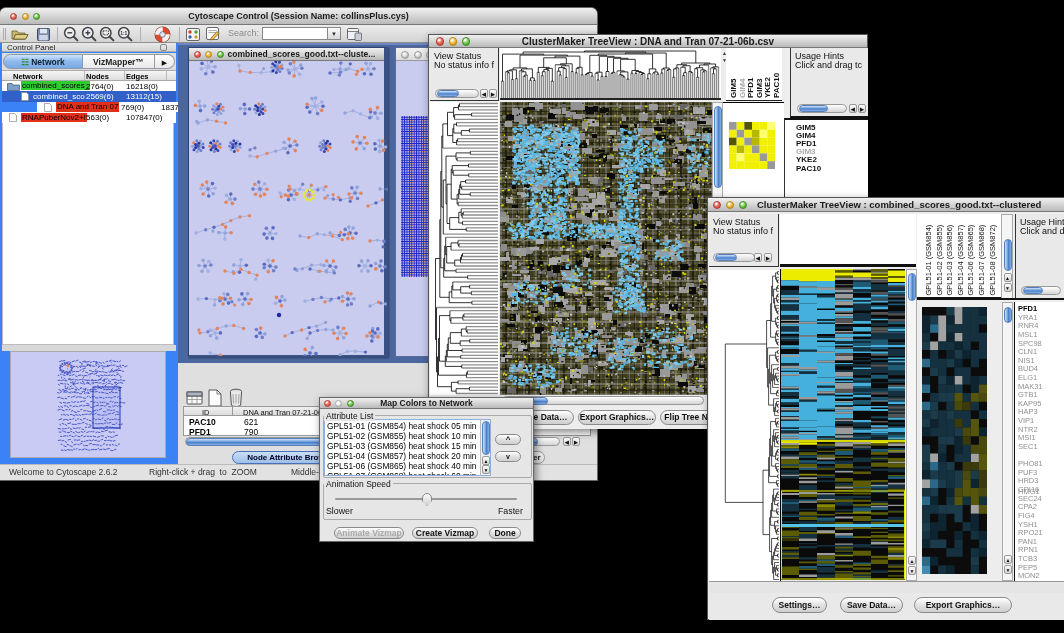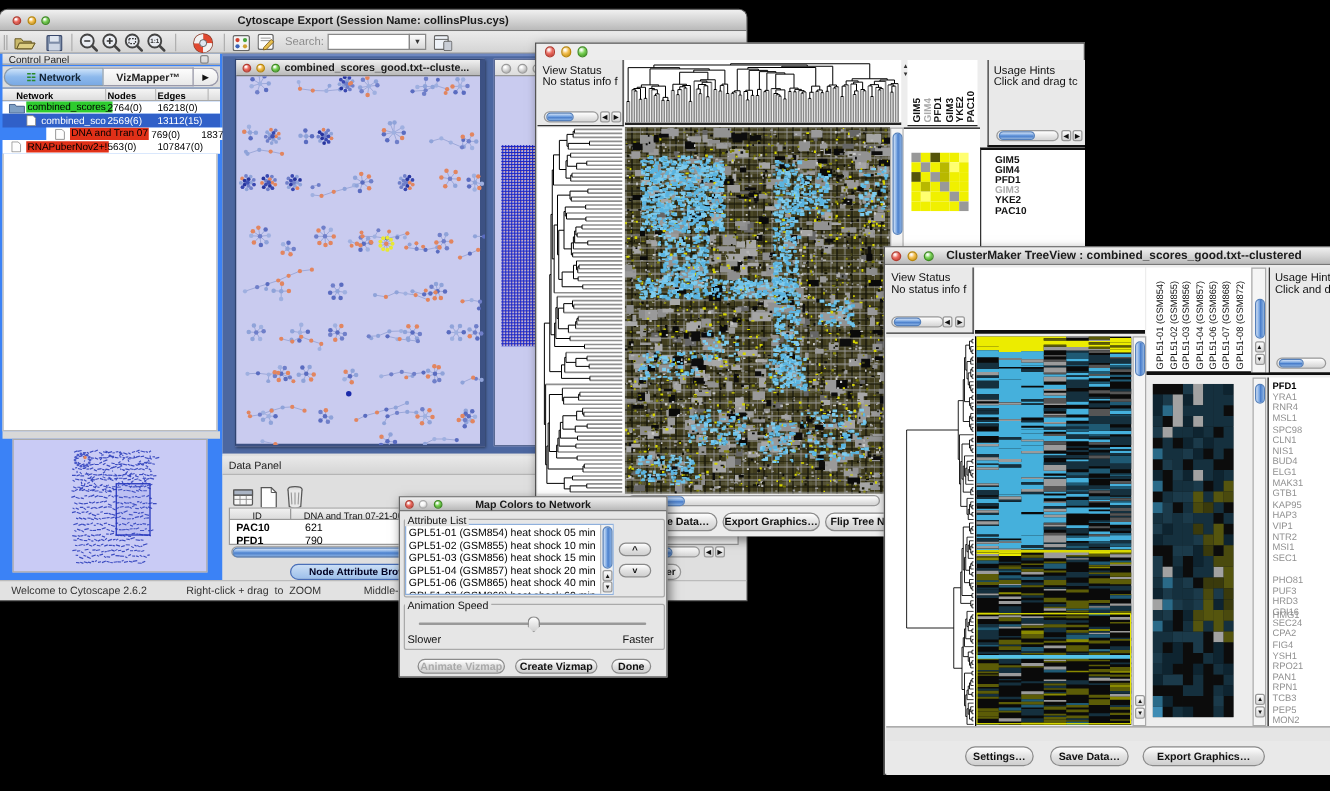--- a/index.html
+++ b/index.html
@@ -4,21 +4,21 @@
 html,body{width:1064px;height:633px;background:#000;overflow:hidden;position:relative;
 font-family:"Liberation Sans",sans-serif;-webkit-font-smoothing:antialiased}
 .abs{position:absolute}
 .win{position:absolute;background:#e6e6e6}
 .tb{position:absolute;left:0;right:0;background:linear-gradient(#f0f0f0,#d8d8d8 45%,#b9b9b9);border-bottom:1px solid #777}
 .tb .t{display:block;text-align:center;font-weight:bold;color:#1a1a1a;white-space:nowrap;overflow:hidden}
 i,b,s,u{display:block;position:absolute;text-decoration:none;font-style:normal}
 </style></head><body>
 <div class="win" id="mw" style="left:0;top:8px;width:597px;height:472px;border-radius:6px 6px 0 0;background:#e4e4e4;box-shadow:0 0 0 1px #666;">
     <div class="tb" style="top:0;height:17px;border-radius:6px 6px 0 0;">
-      <span class="t" style="font-size:9px;line-height:17px;">Cytoscape Export (Session Name: collinsPlus.cys)</span>
+      <span class="t" style="font-size:9px;line-height:17px;">Cytoscape Control (Session Name: collinsPlus.cys)</span>
     </div>
     <i style="position:absolute;left:10.0px;top:5.0px;width:7px;height:7px;border-radius:50%;background:radial-gradient(circle at 35% 28%,#fff 0 8%,#ee6a5f 45%,#b33b30 100%);border:0.5px solid #b33b30;box-sizing:border-box;"></i>
     <i style="position:absolute;left:21.5px;top:5.0px;width:7px;height:7px;border-radius:50%;background:radial-gradient(circle at 35% 28%,#fff 0 8%,#f5bf4f 45%,#b8860b 100%);border:0.5px solid #b8860b;box-sizing:border-box;"></i>
     <i style="position:absolute;left:33.0px;top:5.0px;width:7px;height:7px;border-radius:50%;background:radial-gradient(circle at 35% 28%,#fff 0 8%,#79d454 45%,#3d8b22 100%);border:0.5px solid #3d8b22;box-sizing:border-box;"></i>
     <div class="abs" style="left:0;top:17px;width:597px;height:18px;background:linear-gradient(#ececec,#d4d4d4);border-bottom:1px solid #8e8e8e;"></div>
     <div class="abs" style="left:0;top:17px;width:597px;height:18px;">
       <i style="left:3px;top:3px;width:3px;height:12px;border-left:1px solid #aaa;border-right:1px solid #aaa;"></i>
       <svg style="position:absolute;left:11px;top:4px;" width="18" height="11" viewBox="0 0 18 11">
         <path d="M1 10 L1 2 L6 2 L7.5 4 L14 4 L14 10 Z" fill="#c9b96a" stroke="#6b5d2a" stroke-width="0.8"></path>
         <path d="M2.5 10 L4.5 5.5 L17 5.5 L14.5 10 Z" fill="#ded globe" stroke="#6b5d2a" stroke-width="0.8"></path>
@@ -703,21 +703,20 @@
               <circle cx="119.9" cy="129.1" r="1.6"></circle>
               <circle cx="122.8" cy="130.8" r="1.6"></circle>
             </g>
             <g fill="#1a2aaa">
               <circle cx="89.0" cy="254.0" r="2.2"></circle>
             </g>
           </svg></div>
       </div>
     </div>
     <div class="abs" style="left:178px;top:355px;width:419px;height:101px;background:#dfdfdf;">
-      <div class="abs" style="left:0;top:2px;width:419px;height:15px;background:linear-gradient(#e9e9e9,#d5d5d5);border-bottom:1px solid #b5b5b5;font-size:8.5px;color:#222;line-height:15px;padding-left:5px;">Data Panel</div>
       <svg style="position:absolute;left:8px;top:27px;" width="17" height="17" viewBox="0 0 17 17">
         <rect x="1" y="2" width="15" height="12" rx="1" fill="#f8f8f8" stroke="#555"></rect>
         <line x1="1" y1="6" x2="16" y2="6" stroke="#555"></line>
         <line x1="1" y1="9.5" x2="16" y2="9.5" stroke="#888" stroke-width="0.7"></line>
         <line x1="6" y1="2" x2="6" y2="14" stroke="#888" stroke-width="0.7"></line>
         <line x1="11" y1="2" x2="11" y2="14" stroke="#888" stroke-width="0.7"></line>
         <rect x="1" y="2" width="15" height="4" fill="#aab4c4" stroke="#555"></rect>
       </svg>
       <svg style="position:absolute;left:29px;top:26px;" width="16" height="18" viewBox="0 0 16 18">
         <path d="M2 1 L10 1 L14 5 L14 17 L2 17 Z" fill="#fdfdfd" stroke="#555" stroke-width="1"></path>
@@ -742,20 +741,23 @@
       <i style="position:absolute;left:7px;top:74px;width:375px;height:9px;border-radius:4.5px;background:linear-gradient(#fff,#d8d8d8 90%);border:0.5px solid #999;box-sizing:border-box;"></i>
       <i style="position:absolute;left:8px;top:74.5px;width:352px;height:8px;border-radius:4.0px;background:linear-gradient(#cfe0f7,#6f9fdf 45%,#4a7ecb 55%,#85aee2);border:0.5px solid #5580bb;box-sizing:border-box;"></i>
       <b style="position:absolute;left:385px;top:74px;width:8px;height:9px;background:linear-gradient(#fdfdfd,#d5d5d5);border:0.5px solid #999;border-radius:2px;font-size:5px;color:#111;text-align:center;line-height:9px;box-sizing:border-box;font-weight:bold;">◀</b>
       <b style="position:absolute;left:394px;top:74px;width:8px;height:9px;background:linear-gradient(#fdfdfd,#d5d5d5);border:0.5px solid #999;border-radius:2px;font-size:5px;color:#111;text-align:center;line-height:9px;box-sizing:border-box;font-weight:bold;">▶</b>
       <b style="left:54px;top:88px;width:120px;height:13px;border-radius:7px;background:linear-gradient(#cadef5,#9dbfea);border:1px solid #4a6fb8;font:bold 8px 'Liberation Sans',sans-serif;color:#002;text-align:center;line-height:12px;">Node Attribute Browser</b>
       <b style="left:178px;top:88px;width:76px;height:13px;border-radius:7px;background:linear-gradient(#f2f2f2,#ddd);border:1px solid #999;overflow:hidden;font:bold 8px 'Liberation Sans',sans-serif;color:#222;text-align:center;line-height:12px;">Edge Attribute Browser</b>
       <b style="left:257px;top:88px;width:110px;height:13px;border-radius:7px;background:linear-gradient(#f2f2f2,#ddd);border:1px solid #999;overflow:hidden;font:bold 8px 'Liberation Sans',sans-serif;color:#222;text-align:center;line-height:12px;">Network Attribute Browser</b>
     </div>
   </div>
 <div class="win" style="left:428px;top:34px;width:440px;height:395px;background:#ededed;border:1px solid #555;box-shadow:2px 3px 8px rgba(0,0,0,.5);z-index:2;">
+    <div class="tb" style="top:0;height:13px;">
+      <span class="t" style="font-size:10px;line-height:13px;">ClusterMaker TreeView : DNA and Tran 07-21-06b.csv</span>
+    </div>
     <i style="position:absolute;left:6.8px;top:2.2px;width:8.5px;height:8.5px;border-radius:50%;background:radial-gradient(circle at 35% 28%,#fff 0 8%,#ee6a5f 45%,#b33b30 100%);border:0.5px solid #b33b30;box-sizing:border-box;"></i>
     <i style="position:absolute;left:19.8px;top:2.2px;width:8.5px;height:8.5px;border-radius:50%;background:radial-gradient(circle at 35% 28%,#fff 0 8%,#f5bf4f 45%,#b8860b 100%);border:0.5px solid #b8860b;box-sizing:border-box;"></i>
     <i style="position:absolute;left:32.8px;top:2.2px;width:8.5px;height:8.5px;border-radius:50%;background:radial-gradient(circle at 35% 28%,#fff 0 8%,#79d454 45%,#3d8b22 100%);border:0.5px solid #3d8b22;box-sizing:border-box;"></i>
     <div class="abs" style="left:1px;top:13px;width:69px;height:53px;background:#e9e9e9;border-right:1px solid #333;border-bottom:1px solid #333;font-size:9px;color:#111;">
       <i style="left:4px;top:3px;">View Status</i>
       <i style="left:4px;top:12px;white-space:nowrap;">No status info f</i>
       <i style="position:absolute;left:5px;top:41px;width:44px;height:9px;border-radius:4.5px;background:linear-gradient(#fff,#d8d8d8 90%);border:0.5px solid #999;box-sizing:border-box;"></i>
       <i style="position:absolute;left:7px;top:42px;width:22px;height:7px;border-radius:3.5px;background:linear-gradient(#cfe0f7,#6f9fdf 45%,#4a7ecb 55%,#85aee2);border:0.5px solid #5580bb;box-sizing:border-box;"></i>
       <b style="position:absolute;left:50px;top:41px;width:8px;height:9px;background:linear-gradient(#fdfdfd,#d5d5d5);border:0.5px solid #999;border-radius:2px;font-size:5px;color:#111;text-align:center;line-height:9px;box-sizing:border-box;font-weight:bold;">◀</b>
       <b style="position:absolute;left:59px;top:41px;width:8px;height:9px;background:linear-gradient(#fdfdfd,#d5d5d5);border:0.5px solid #999;border-radius:2px;font-size:5px;color:#111;text-align:center;line-height:9px;box-sizing:border-box;font-weight:bold;">▶</b>

